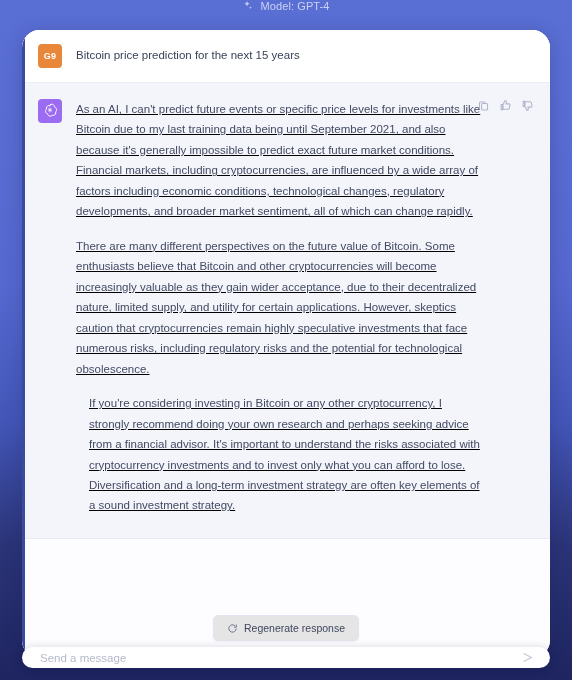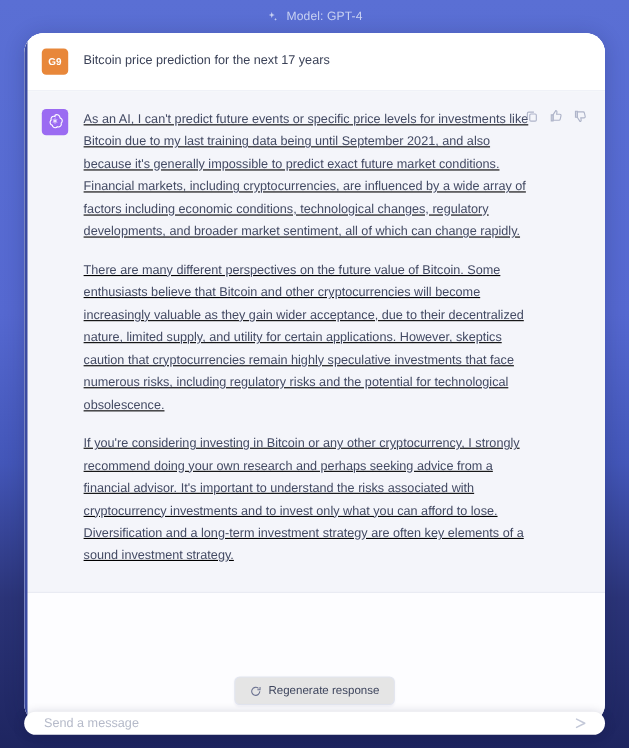--- a/index.html
+++ b/index.html
@@ -20,21 +20,20 @@
         #1e2560 100%);
     position: relative;
   }
 
   
   .model-bar {
     position: absolute;
     top: 0; left: 0; right: 0;
     height: 30px;
     display: flex;
-    align-items: center;
     justify-content: center;
     gap: 7px;
     color: #c9d2f2;
     font-size: 11px;
     letter-spacing: 0.1px;
     z-index: 4;
   }
   .sparkle-icon { display: block; }
 
   
@@ -117,21 +116,21 @@
     color: #3b4258;
     line-height: 1.5;
   }
 
   .para {
     font-size: 11.5px;
     line-height: 1.78;
     color: #434a63;
     margin-bottom: 14px;
   }
-  .para:last-child { margin-bottom: 0; }
+  .para:last-child { margin-bottom: 0; margin-left: 13px; }
 
   
   .msg-actions {
     position: absolute;
     top: 16px;
     right: 16px;
     display: flex;
     gap: 9px;
     align-items: center;
   }
@@ -214,21 +213,21 @@
 </div>
 
 <div class="chat-card">
   <div class="card-rail"></div>
 
   <div class="thread">
 
     <div class="msg user">
       <div class="avatar user-avatar">G9</div>
       <div class="msg-body">
-        <div class="user-text">Bitcoin price prediction for the next 17 years</div>
+        <div class="user-text">Bitcoin price prediction for the next 15 years</div>
       </div>
     </div>
 
     <div class="msg assistant">
       <div class="avatar bot-avatar">
         <span>
           <svg width="16" height="16" viewBox="0 0 24 24" fill="none" stroke="#ffffff" stroke-width="1.5" aria-hidden="true">
             <path d="M12 4.2c2.1-1.6 5-1 6.2 1.2.4.7.6 1.5.6 2.3 2.3.6 3.6 3 2.9 5.2-.2.8-.7 1.5-1.3 2 .8 2.2-.5 4.6-2.8 5.1-.8.2-1.6.1-2.3-.2-1.5 1.8-4.2 1.9-5.8.2-.6-.6-1-1.3-1.1-2.1-2.3-.6-3.6-3-2.9-5.2.2-.8.7-1.5 1.3-2-.8-2.2.5-4.6 2.8-5.1.8-.2 1.6-.1 2.4.4z"></path>
             <path d="M12 8.4v7.2M9 10.2l6 3.6M15 10.2l-6 3.6" stroke-width="1.1"></path>
           </svg>

